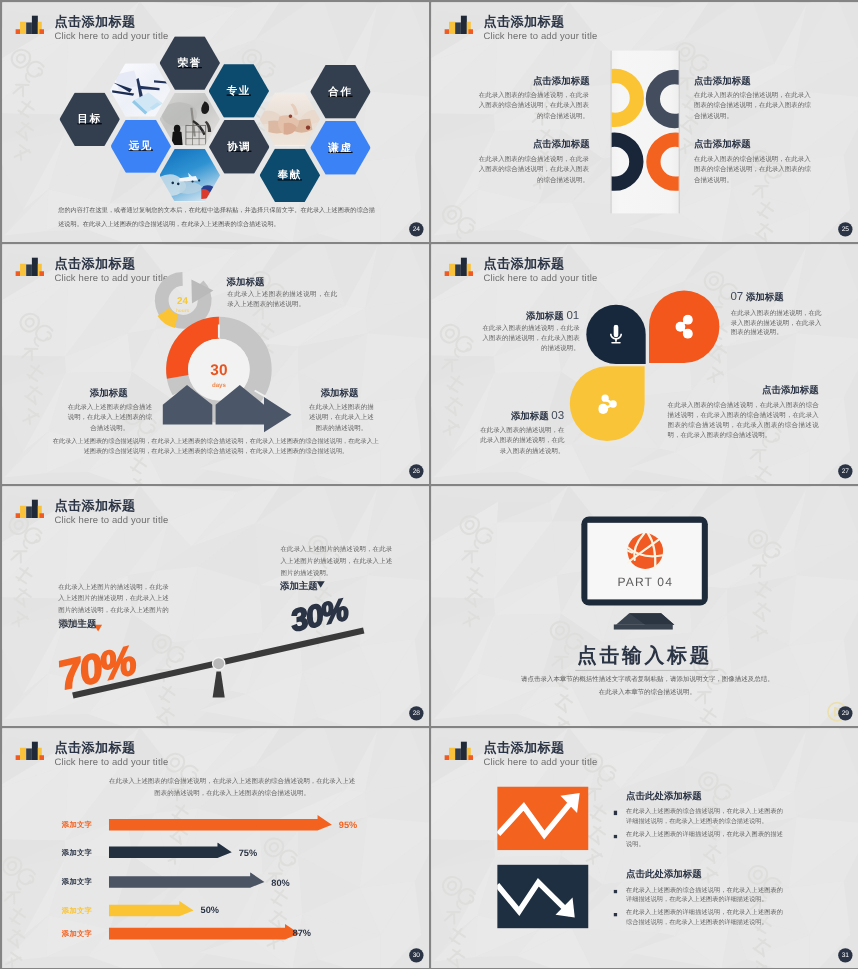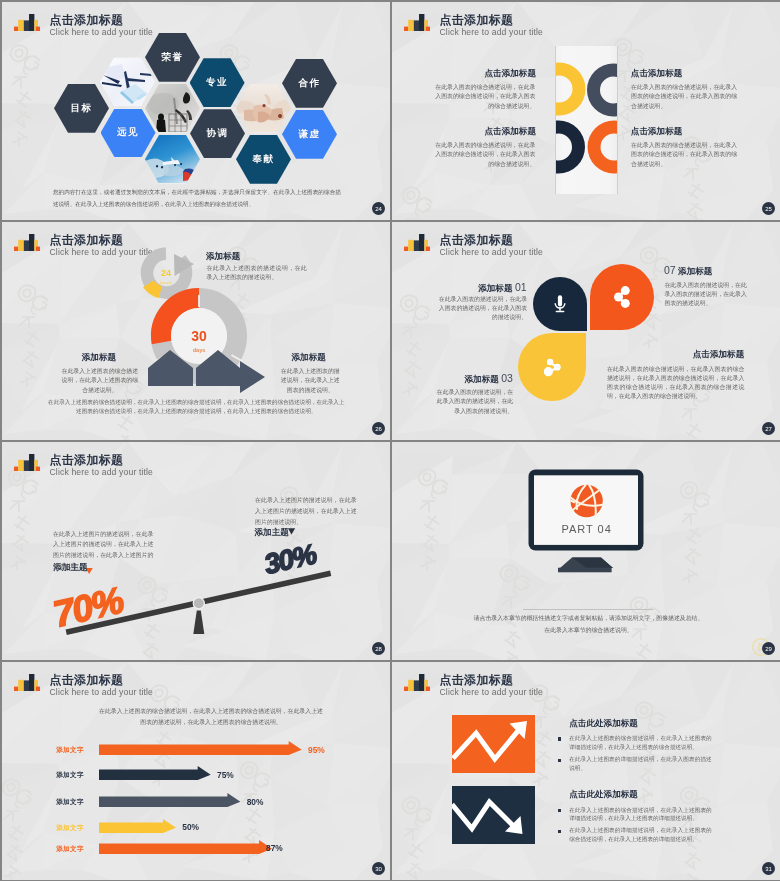--- a/index.html
+++ b/index.html
@@ -19,21 +19,21 @@
 
   .pgnum{position:absolute;right:5px;bottom:5px;width:13px;height:13px;border-radius:50%;
          background:#2b3445;color:#fff;font-size:6px;display:flex;align-items:center;
          justify-content:center;font-family:"Liberation Sans",sans-serif;}
 
   
   .hexwrap{position:absolute;left:0;top:0;width:388px;height:218px;}
   .hex,.hexpic{position:absolute;width:55px;height:48.7px;
        clip-path:polygon(25.5% 0%,74.5% 0%,100% 50%,74.5% 100%,25.5% 100%,0% 50%);
        filter:drop-shadow(0 0 1.1px #f5f5f5) drop-shadow(0 0 1.1px #f5f5f5);}
-  .hex{display:flex;align-items:center;justify-content:center;}
+  .hex{display:flex;align-items:center;justify-content:center;text-decoration:underline;}
   .hex span{font-size:9.5px;font-weight:bold;color:#fff;letter-spacing:1.5px;
             text-shadow:0 0 1px rgba(0,0,0,.25);}
   .hex.c-dark{background:#333f4f;}
   .hex.c-orange{background:#3b82f6;}
   .hex.c-yellow{background:#0c4a6e;}
   .hexpic{overflow:hidden;}
   .hexpic svg{display:block;}
 
   
   .s2band{position:absolute;left:162.5px;top:44px;width:61px;height:148px;
@@ -542,20 +542,21 @@
       <g stroke="#fdf3e2" stroke-width="2" fill="none" stroke-linecap="round">
         <path d="M193.5 43 C186 51.5 183.5 60 185 67"></path>
         <path d="M197.2 43.1 C202 50 204.4 59.5 203.6 74.8"></path>
         <path d="M178.6 55.5 C186.5 62.5 196 65.5 210.7 62.8"></path>
         <path d="M179.2 69.3 C186 63.4 193.5 58.5 206.5 48.8"></path>
         <path d="M178.5 58.5 L182.5 60.3"></path>
       </g>
     </g>
     <text x="194.6" y="91" font-size="11" fill="#5c5c5c" text-anchor="middle" letter-spacing="1" font-family="Liberation Sans, sans-serif">PART  04</text>
   </svg>
+  <div class="s6title" style="top:142px">点击输入标题</div>
   <div class="s6rule" style="left:130.7px;top:166.8px;width:130.8px"></div>
   <div class="s6body" style="left:79.5px;top:171px;width:234px">请点击录入本章节的概括性描述文字或者复制粘贴，请添加说明文字，图像描述及总结。在此录入本章节的综合描述说明。</div>
   <svg style="position:absolute;left:358px;top:194px" width="22" height="22" viewBox="0 0 22 22">
     <circle cx="11" cy="11" r="8.3" fill="none" stroke="#eadfae" stroke-width="1.5"></circle>
     <path d="M9 7.2 L14.2 11 L9 14.8 Z" fill="none" stroke="#eadfae" stroke-width="1.5" stroke-linejoin="round"></path>
   </svg>
   <div class="pgnum">29</div>
 </div>
 
 <div class="slide" style="left:2px;top:662px">

